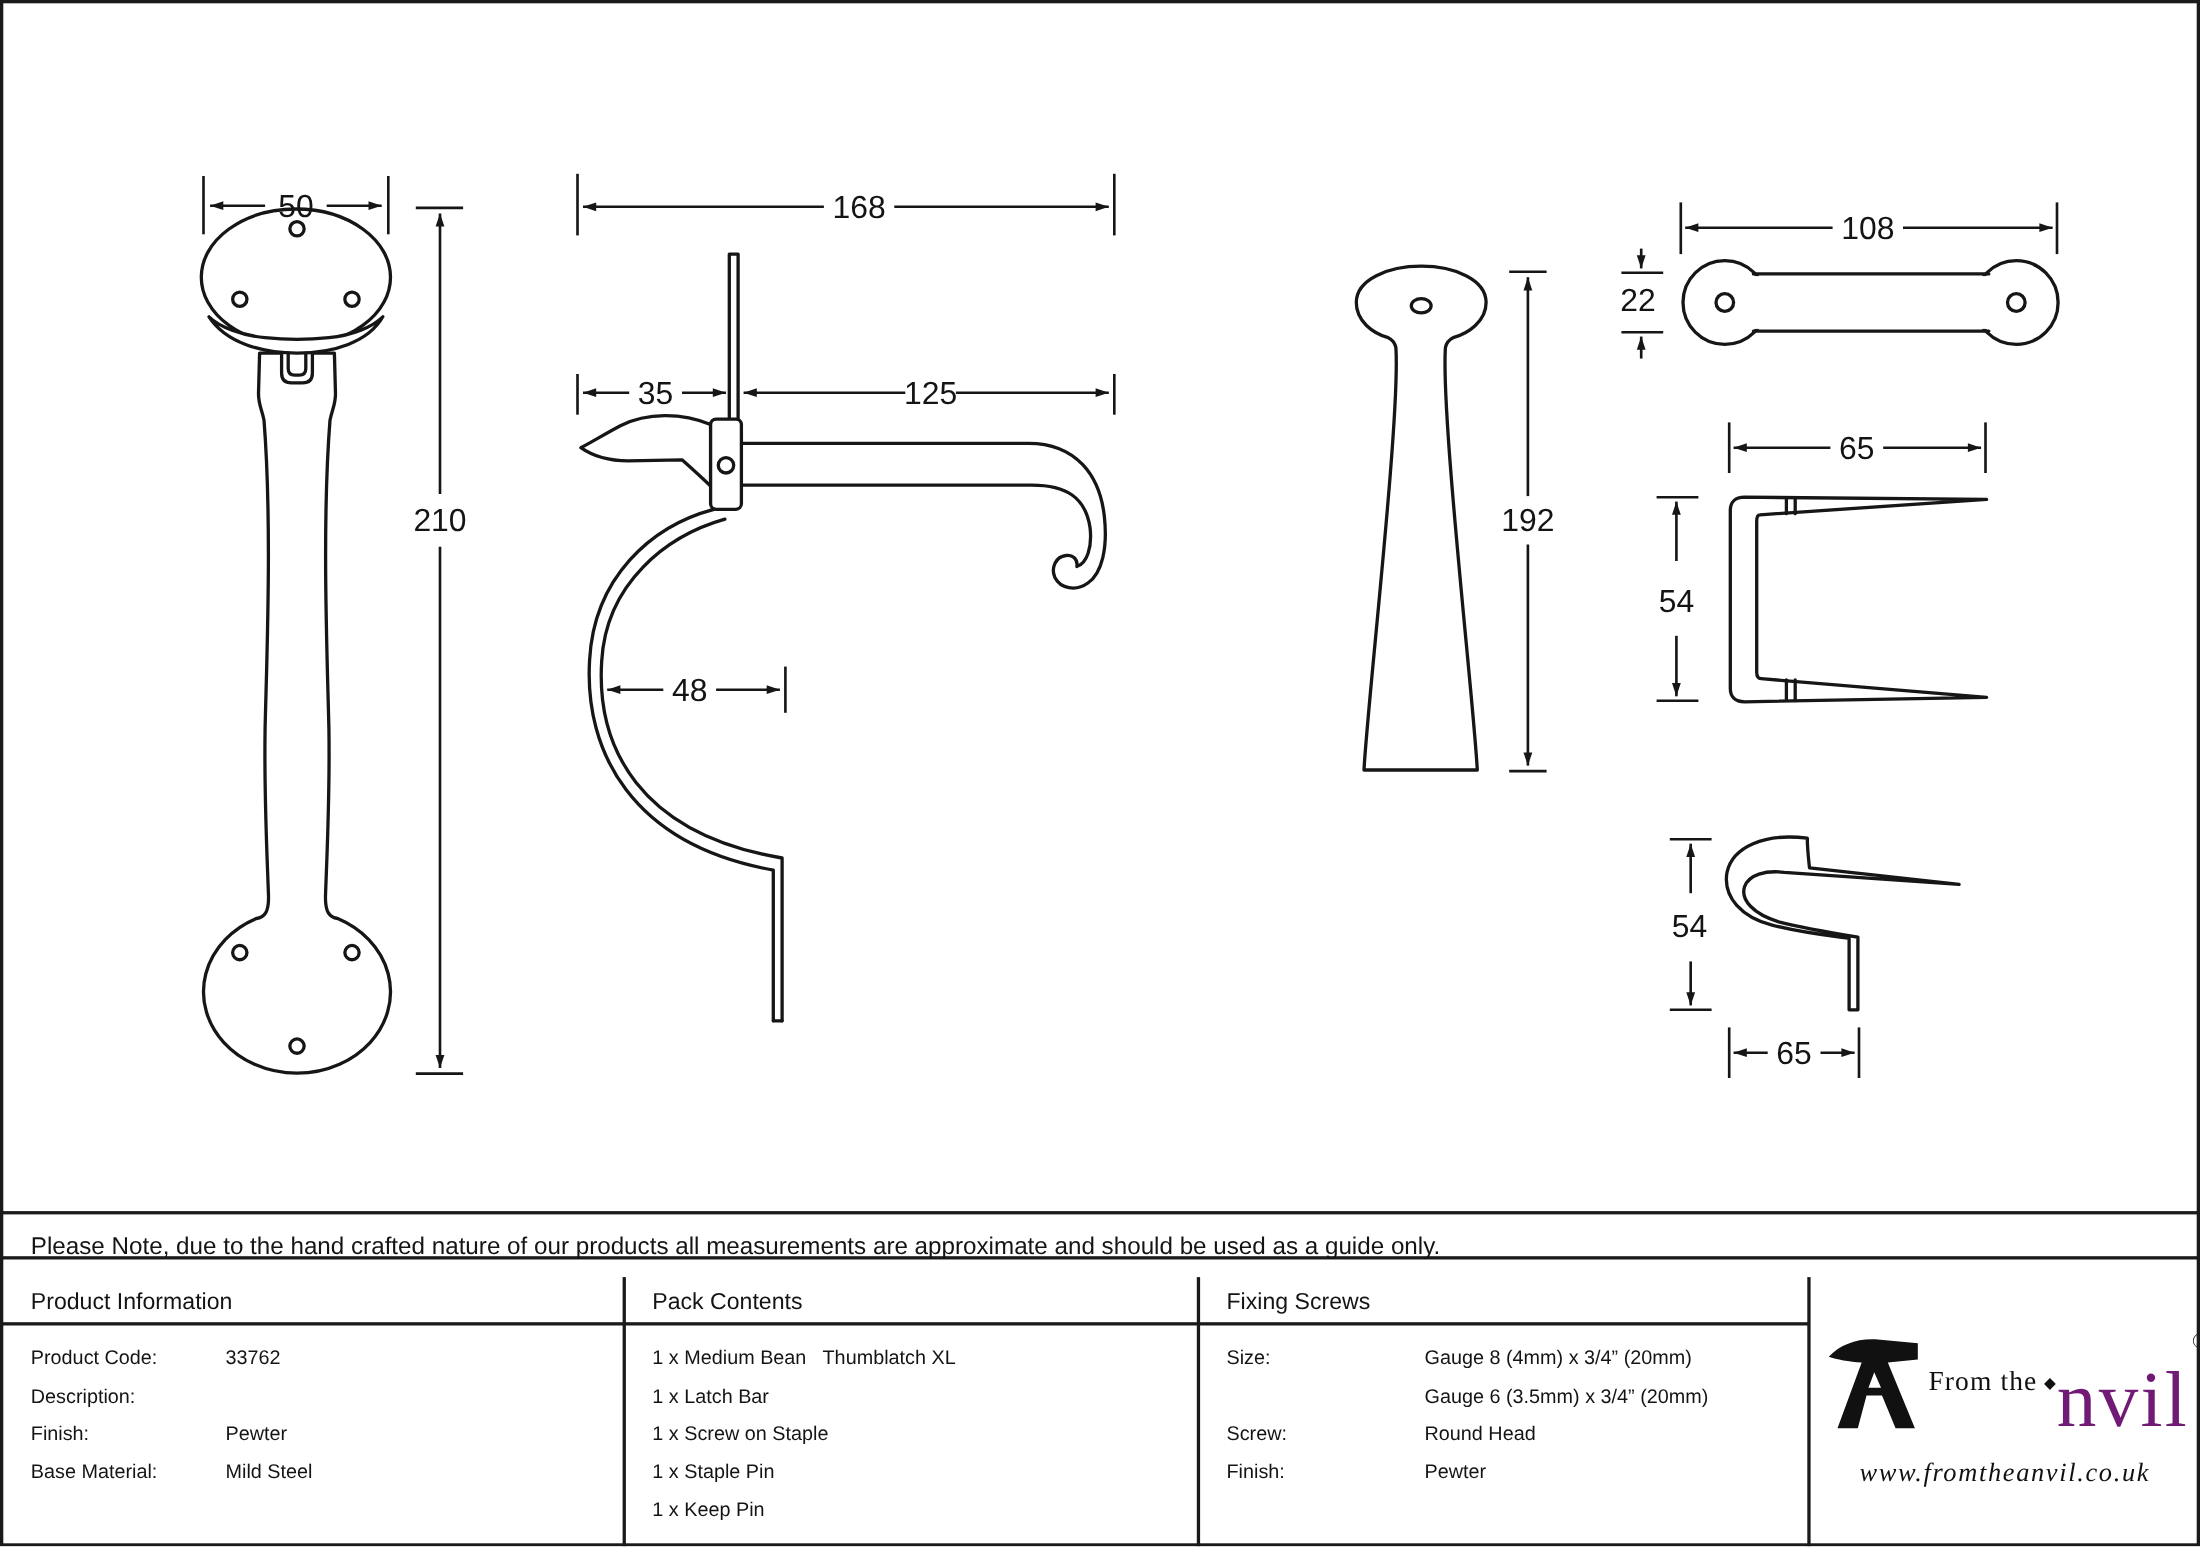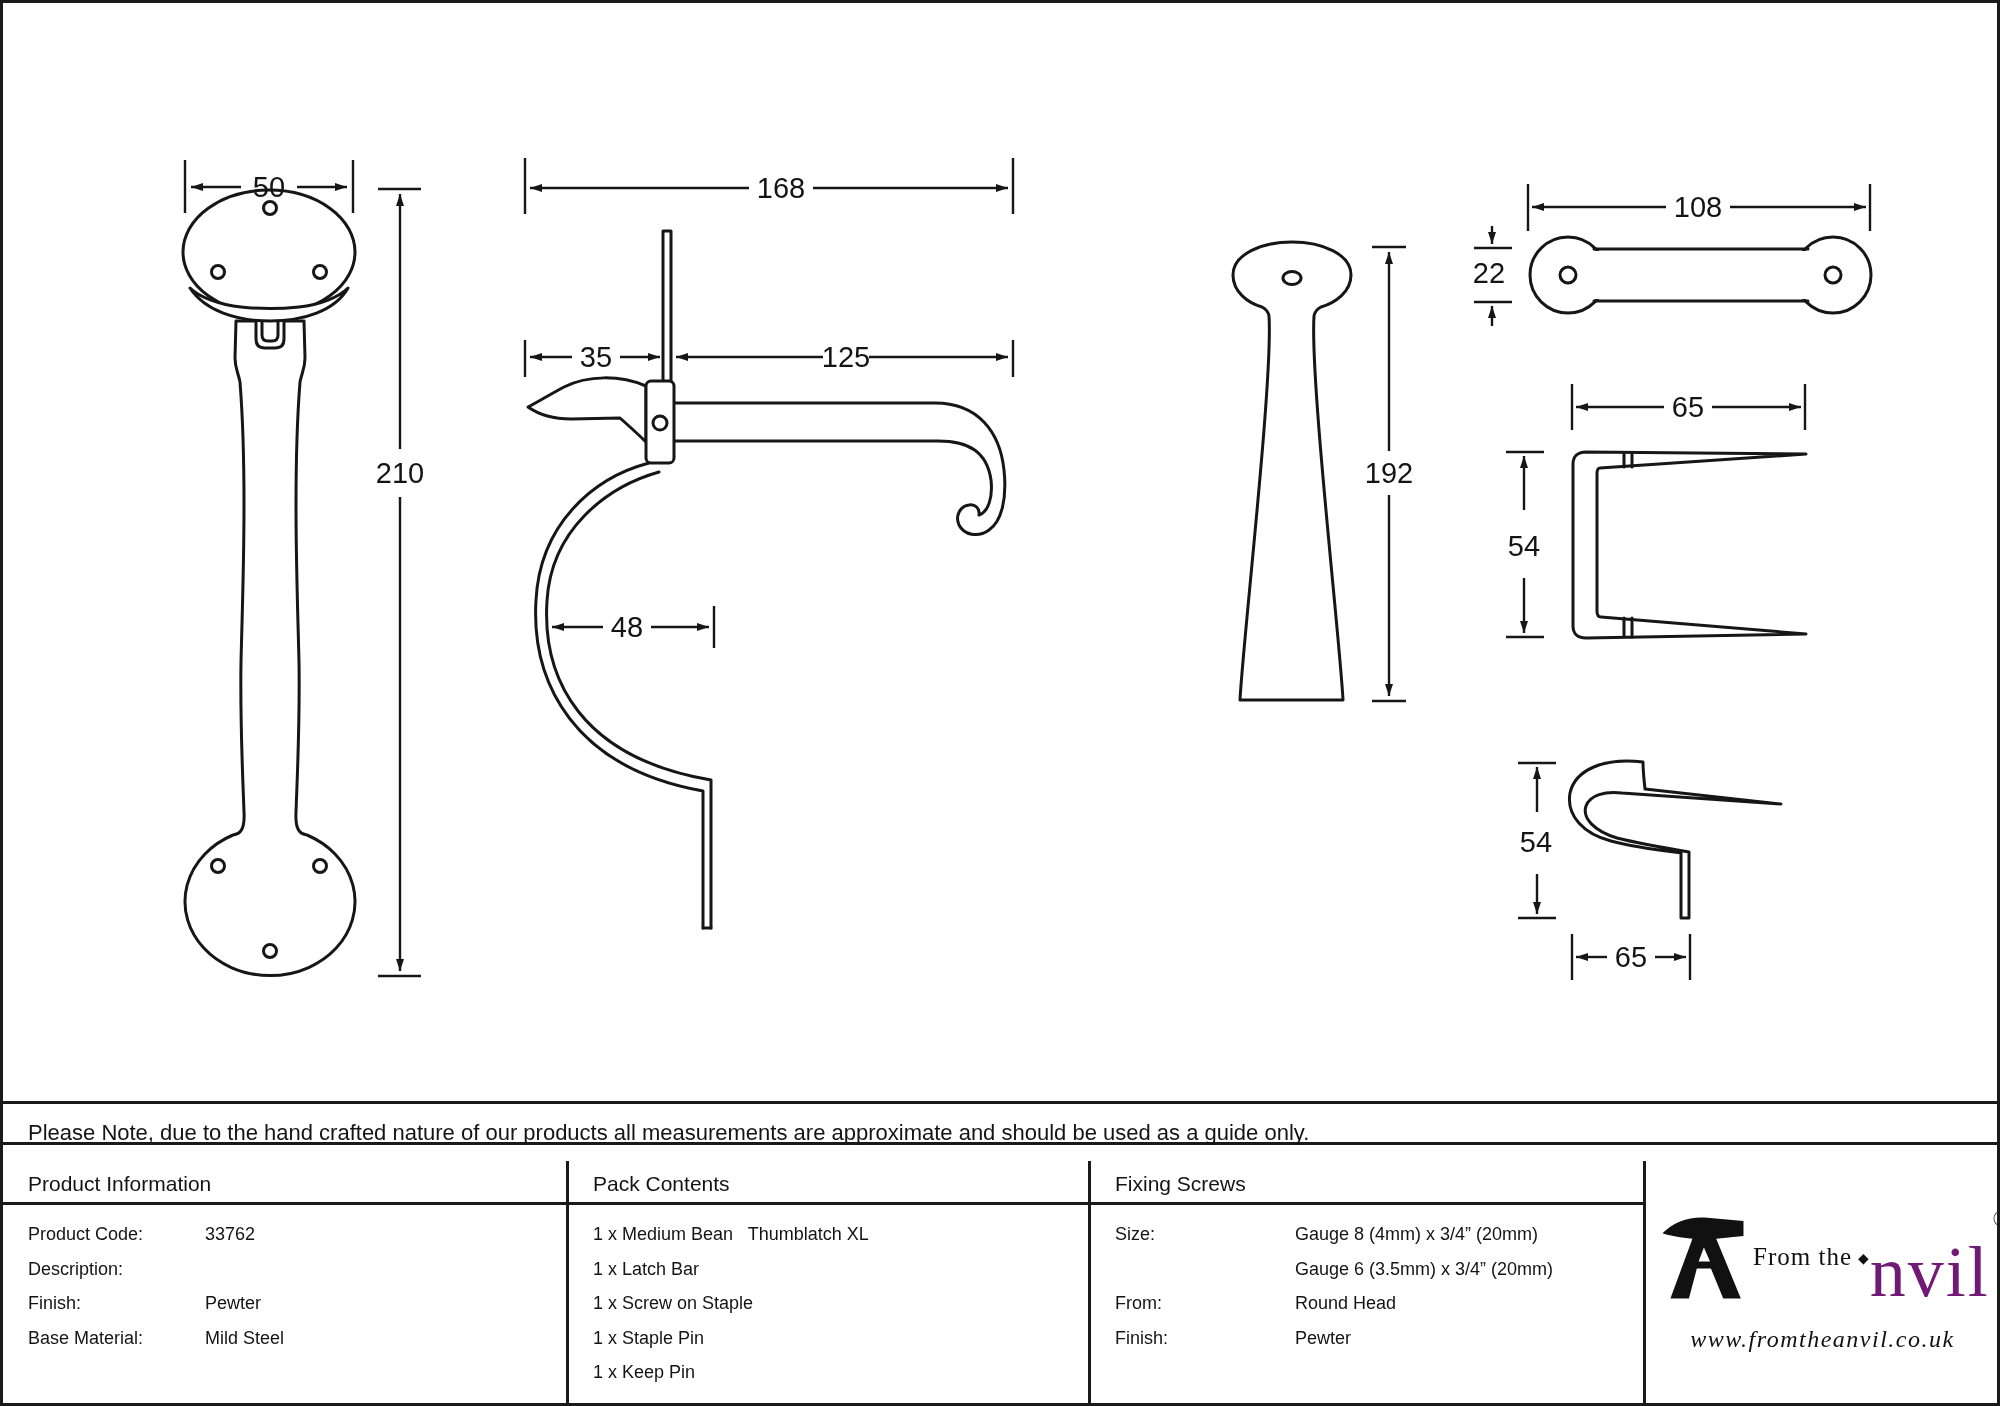--- a/index.html
+++ b/index.html
@@ -235,21 +235,21 @@
   <div class="body-cell fs" style="left:1093px;width:550px;padding-left:22px;">
     <div class="kv">
       <span class="k">Size:</span>
       <span>Gauge 8 (4mm) x 3/4” (20mm)</span>
     </div>
     <div class="kv">
       <span class="k"></span>
       <span>Gauge 6 (3.5mm) x 3/4” (20mm)</span>
     </div>
     <div class="kv">
-      <span class="k">From:</span>
+      <span class="k">Screw:</span>
       <span>Round Head</span>
     </div>
     <div class="kv">
       <span class="k">Finish:</span>
       <span>Pewter</span>
     </div>
 
   </div>
 
   <div class="logo-cell">

